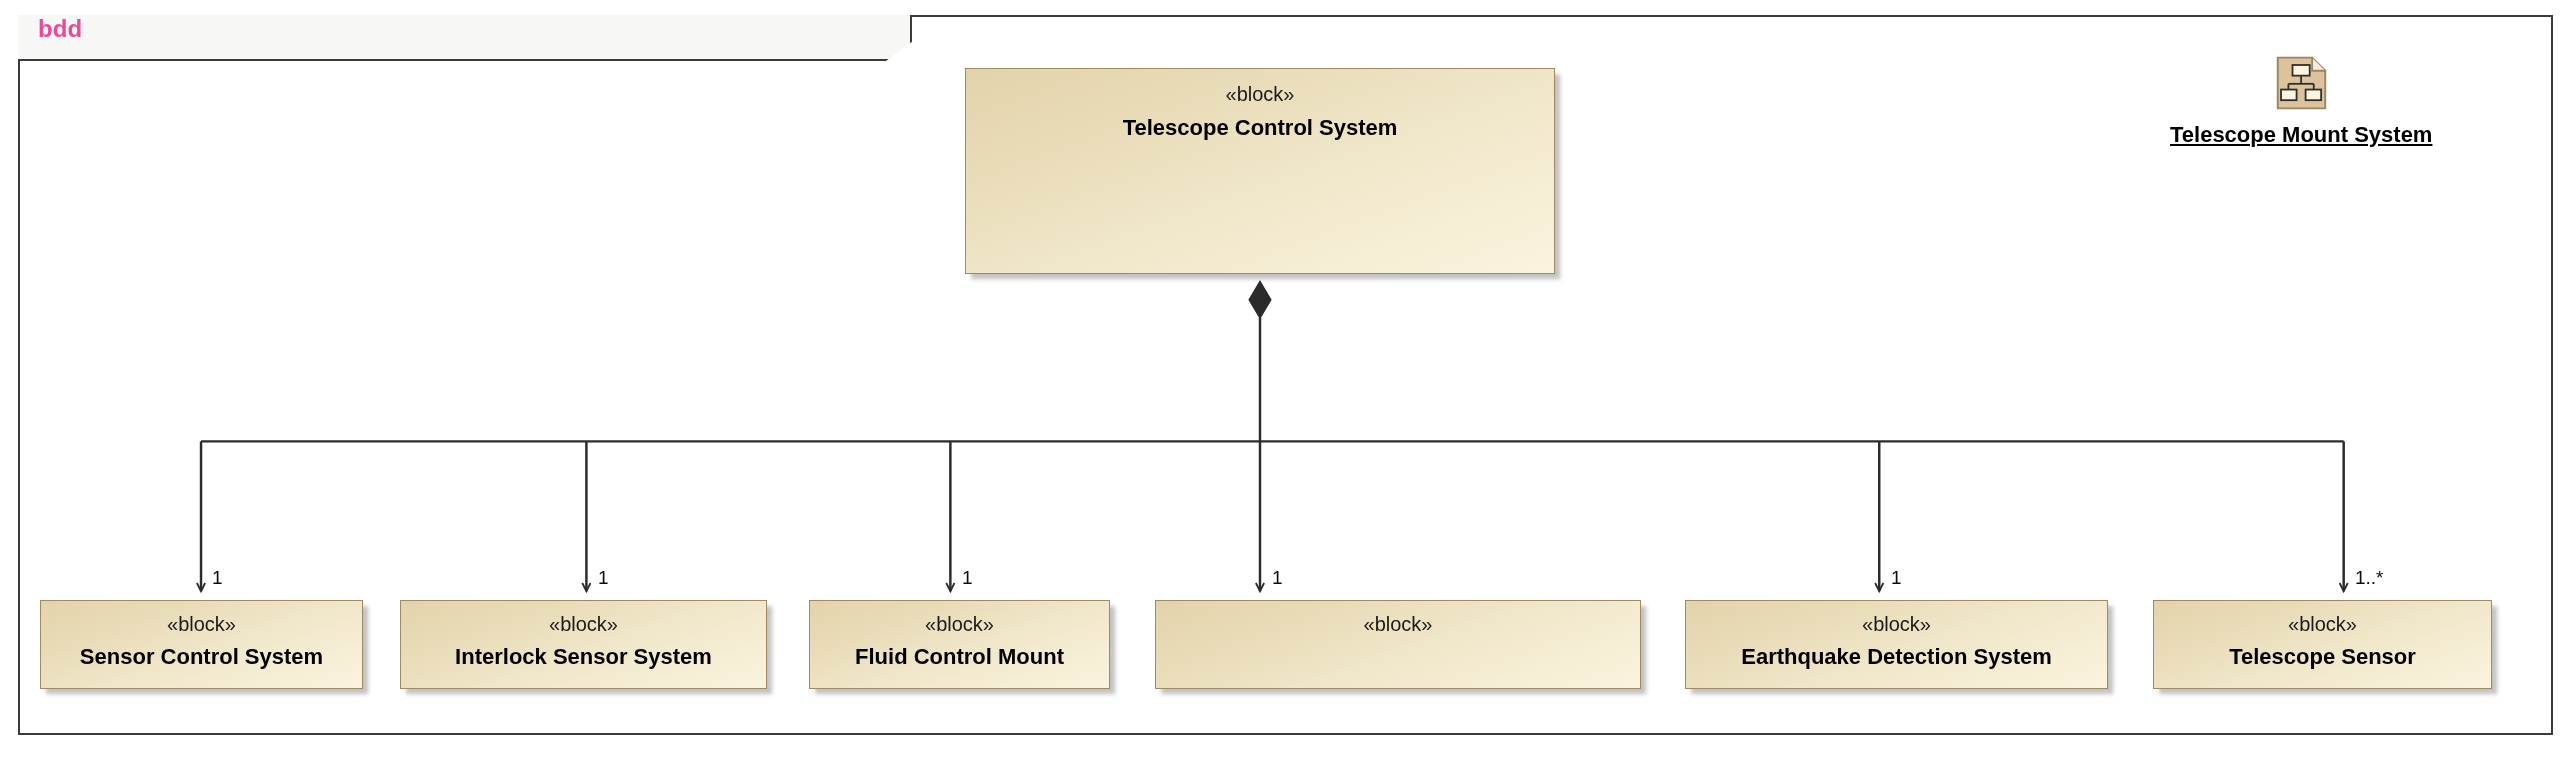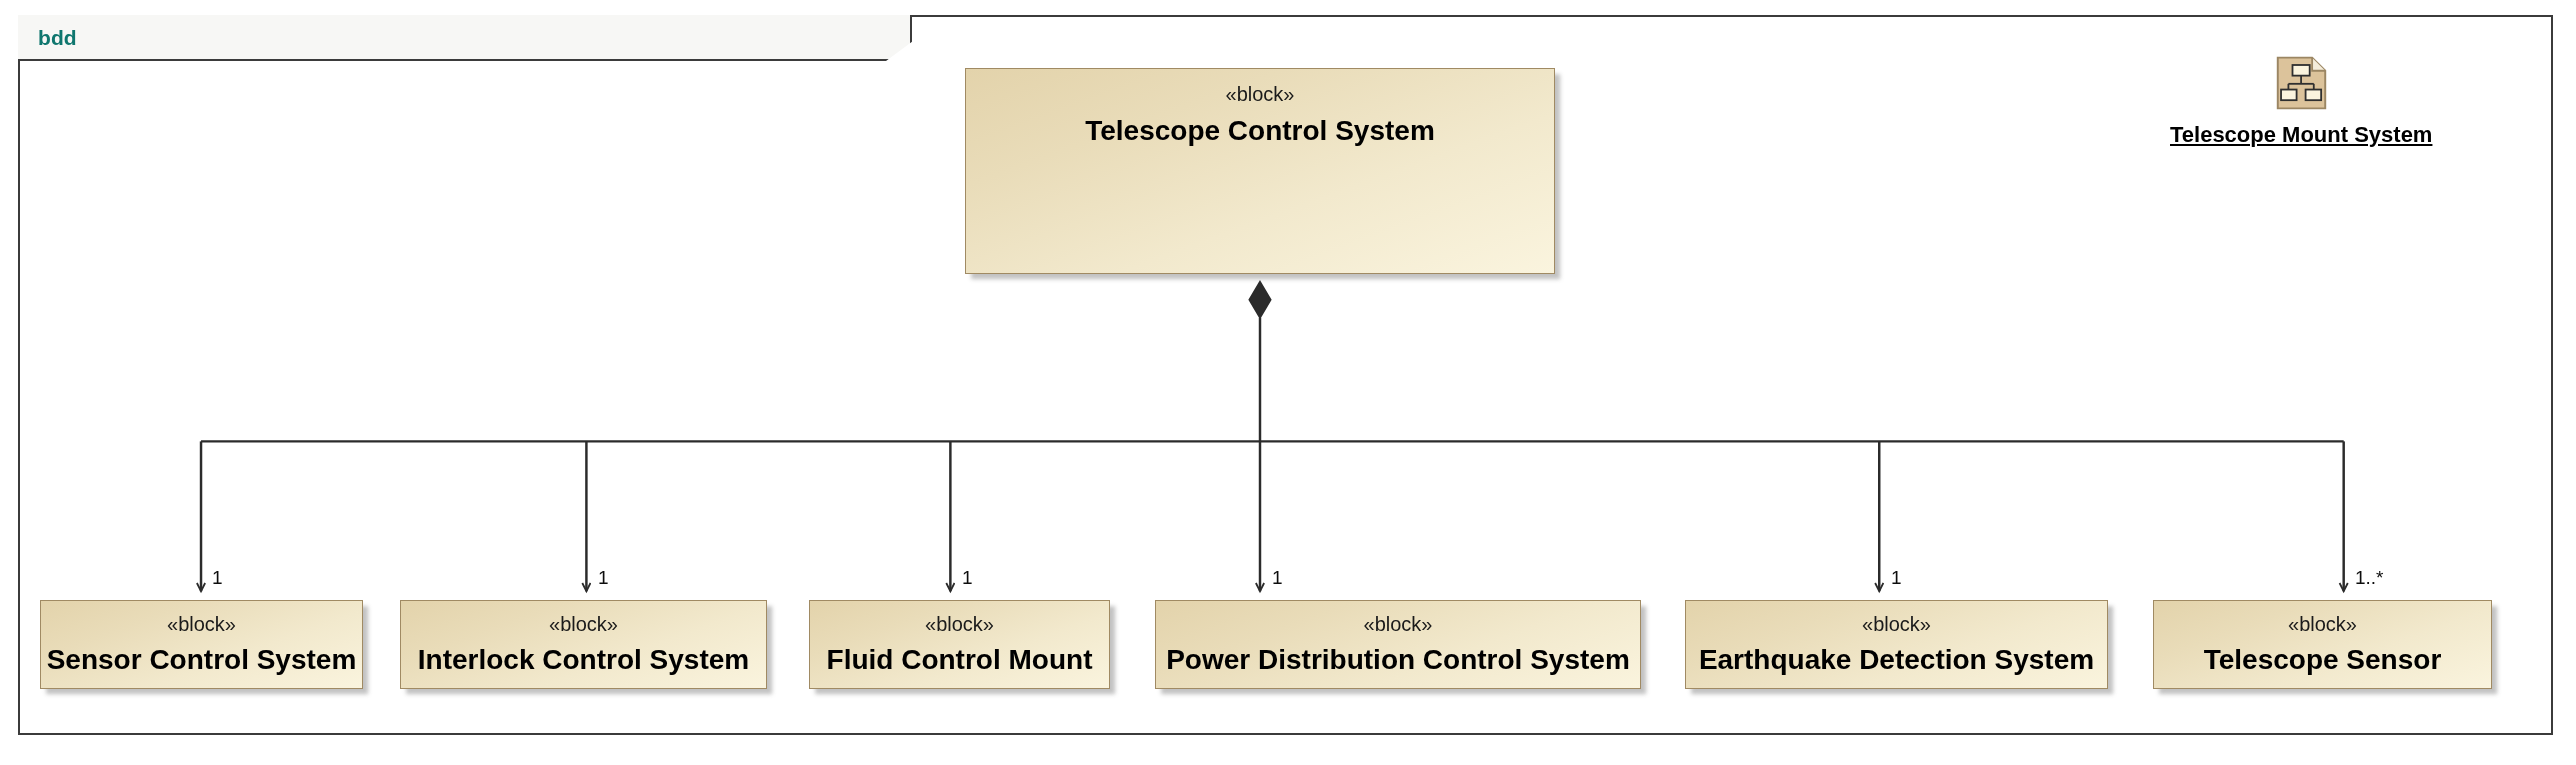--- a/index.html
+++ b/index.html
@@ -50,25 +50,25 @@
     white-space: nowrap;
     -webkit-clip-path: polygon(0 0, 100% 0, 100% 58%, calc(100% - 26px) 100%, 0 100%);
     clip-path: polygon(0 0, 100% 0, 100% 58%, calc(100% - 26px) 100%, 0 100%);
   }
   .frame-header-inner {
     position: absolute;
     left: 18px;
     top: 15px;
     height: 46px;
     display: flex;
-    align-items: center;
+    align-items: flex-start;
     padding: 0 21.4px 0 20px;
     white-space: nowrap;
-    font-size: 21px;
-    color: #0f766e;
+    font-size: 24px;
+    color: #ec4899;
     letter-spacing: 0.1px;
   }
   .hdr-kind {
     font-weight: bold;
     margin-right: 9px;
   }
   .hdr-rest {
     font-weight: normal;
   }
 
@@ -98,21 +98,21 @@
     align-items: center;
     overflow: hidden;
   }
   .block .stereotype {
     font-size: 20px;
     color: #1a1a1a;
     font-weight: normal;
     line-height: 1;
   }
   .block .block-name {
-    font-size: 28px;
+    font-size: 22px;
     color: #000000;
     font-weight: bold;
     line-height: 1;
     white-space: nowrap;
   }
 
   
   .block-root {
     padding-top: 15px;
   }
@@ -216,33 +216,32 @@
   </div>
 
   <div class="block block-leaf" style="left:40px; top:600px; width:323px; height:89px;">
     <div class="stereotype">«block»</div>
     <div class="block-name">Sensor Control System</div>
   </div>
   <div class="mult" style="left:212px; top:568px;">1</div>
 
   <div class="block block-leaf" style="left:400px; top:600px; width:367px; height:89px;">
     <div class="stereotype">«block»</div>
-    <div class="block-name">Interlock Control System</div>
+    <div class="block-name">Interlock Sensor System</div>
   </div>
   <div class="mult" style="left:598px; top:568px;">1</div>
 
   <div class="block block-leaf" style="left:809px; top:600px; width:301px; height:89px;">
     <div class="stereotype">«block»</div>
     <div class="block-name">Fluid Control Mount</div>
   </div>
   <div class="mult" style="left:962px; top:568px;">1</div>
 
   <div class="block block-leaf" style="left:1155px; top:600px; width:486px; height:89px;">
     <div class="stereotype">«block»</div>
-    <div class="block-name">Power Distribution Control System</div>
   </div>
   <div class="mult" style="left:1272px; top:568px;">1</div>
 
   <div class="block block-leaf" style="left:1685px; top:600px; width:423px; height:89px;">
     <div class="stereotype">«block»</div>
     <div class="block-name">Earthquake Detection System</div>
   </div>
   <div class="mult" style="left:1891px; top:568px;">1</div>
 
   <div class="block block-leaf" style="left:2153px; top:600px; width:339px; height:89px;">

